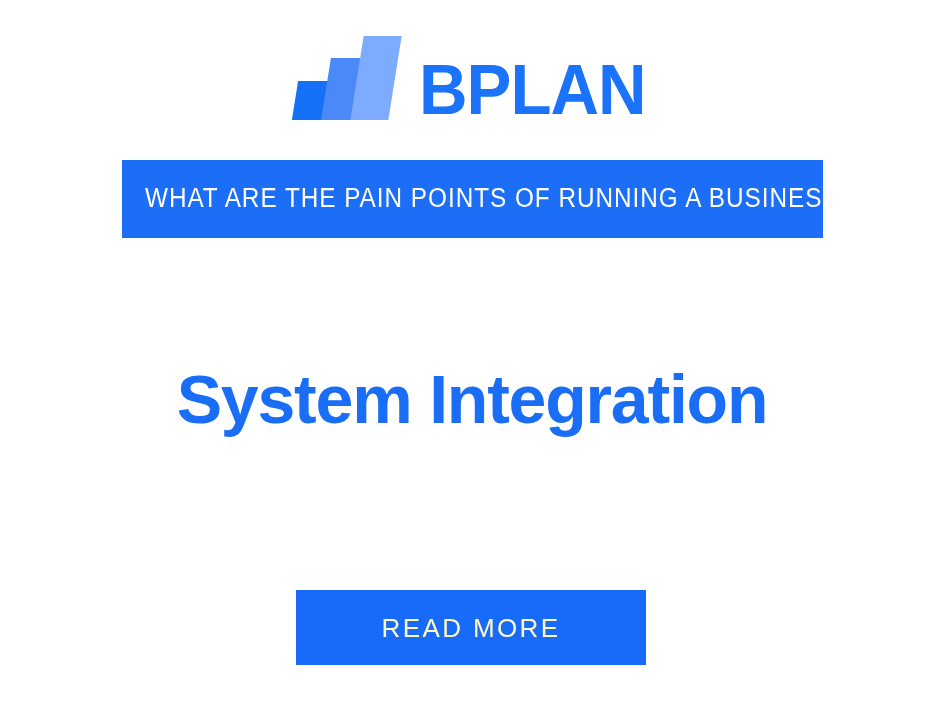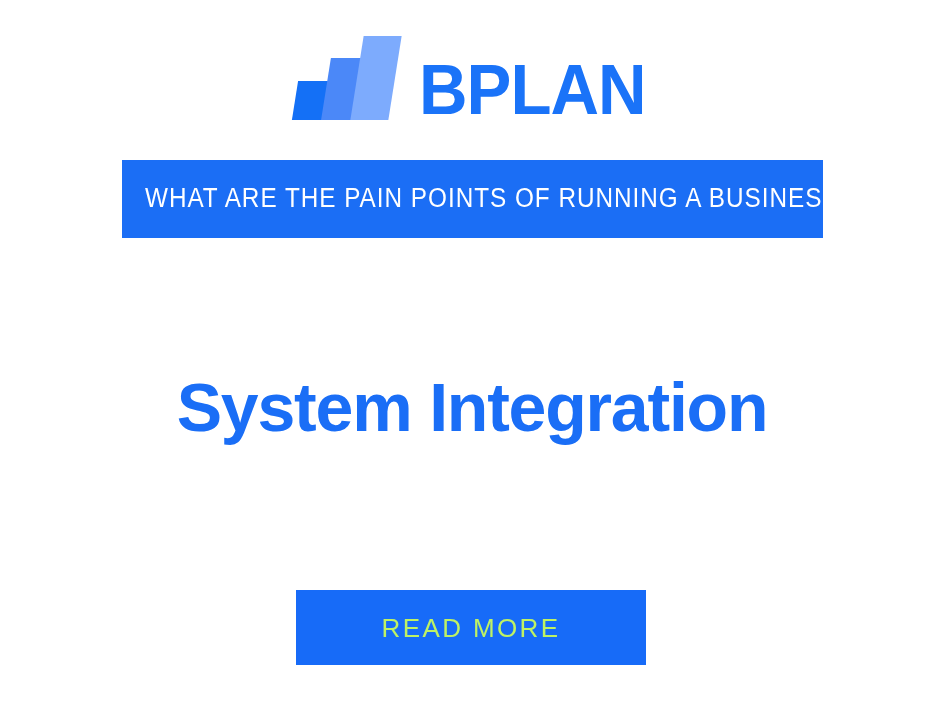--- a/index.html
+++ b/index.html
@@ -98,21 +98,21 @@
     white-space: nowrap;
     transform: scaleX(0.90);
     transform-origin: left center;
     line-height: 1.1;
   }
 
   
   .title {
     position: absolute;
     left: 0;
-    top: 372px;
+    top: 364px;
     width: 944px;
     text-align: center;
     color: #1a6ef6;
     font-size: 68px;
     font-weight: bold;
     letter-spacing: -1.2px;
     line-height: 1.05;
     white-space: nowrap;
   }
 
@@ -126,21 +126,21 @@
     background: #176bf8;
     border: none;
     outline: none;
     display: flex;
     align-items: center;
     justify-content: center;
     cursor: pointer;
     padding: 0;
   }
   .cta-label {
-    color: #bef264;
+    color: #fef9c3;
     font-size: 26px;
     letter-spacing: 2.4px;
     line-height: 1;
   }
 </style>
 </head>
 <body>
 
 <div class="card">
 

